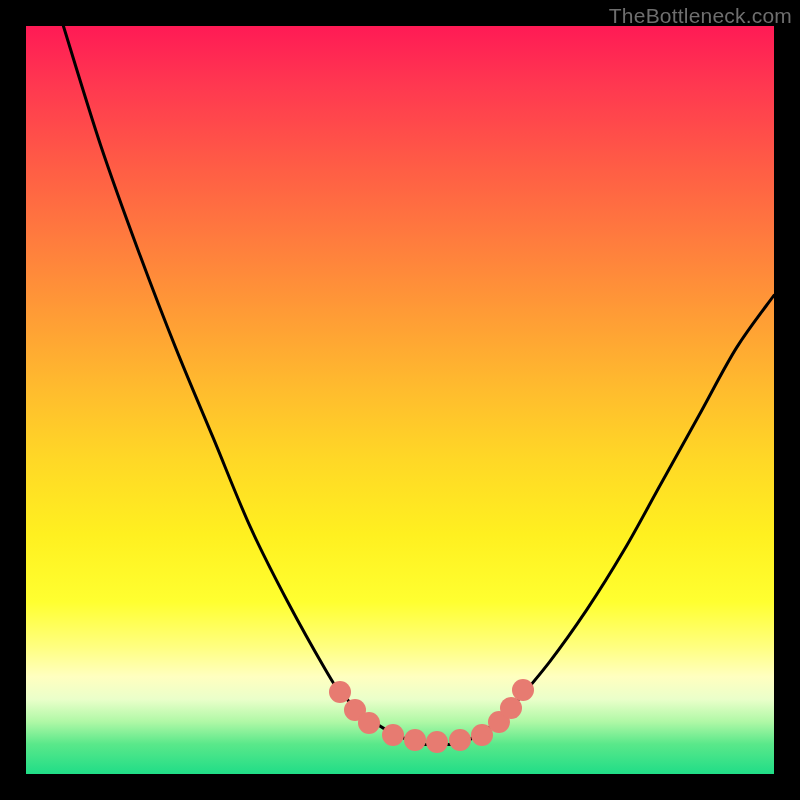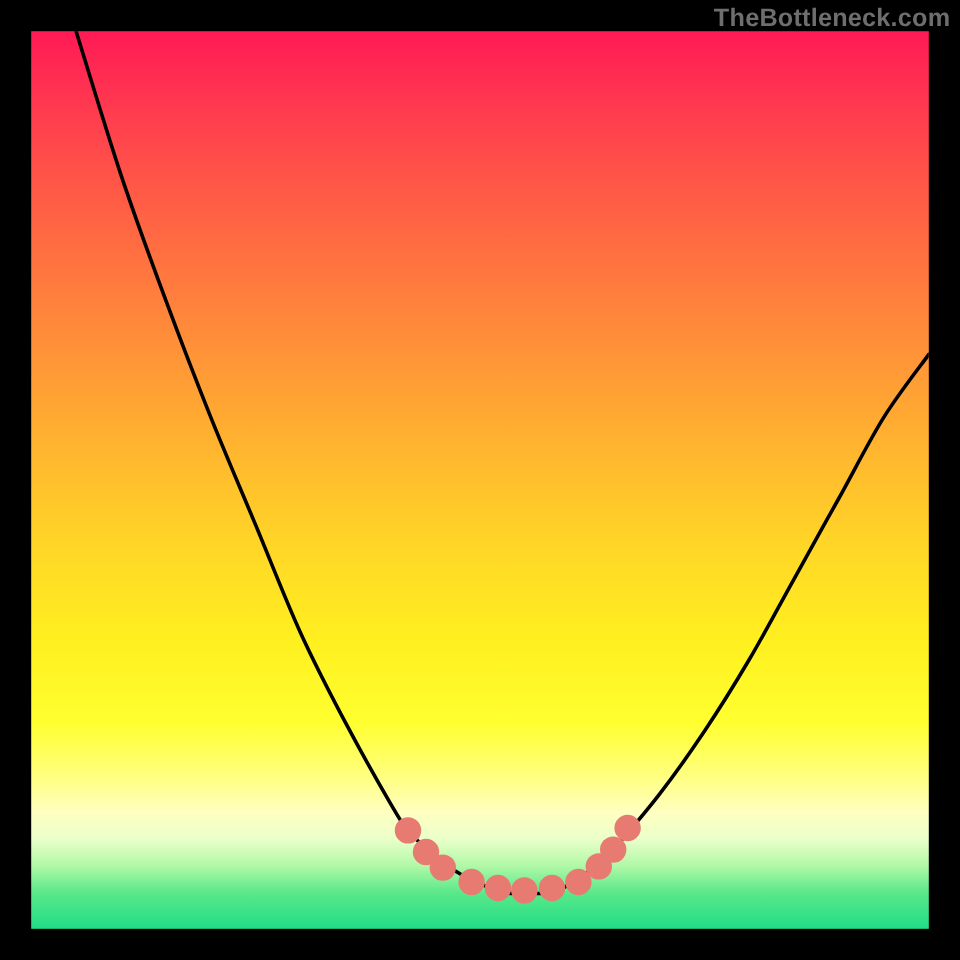--- a/index.html
+++ b/index.html
@@ -33,21 +33,21 @@
       #b0f8a6 93%,
       #5ae88a 96%,
       #20dd87 100%
     );
   }
   .watermark {
     position: absolute;
     top: 4px;
     right: 8px;
     font-size: 21px;
-    font-weight: bold;
+    font-weight: normal;
     color: #6e6e6e;
     letter-spacing: 0.2px;
     z-index: 50;
   }
   svg.curve {
     position: absolute;
     left: 0;
     top: 0;
     width: 748px;
     height: 748px;

